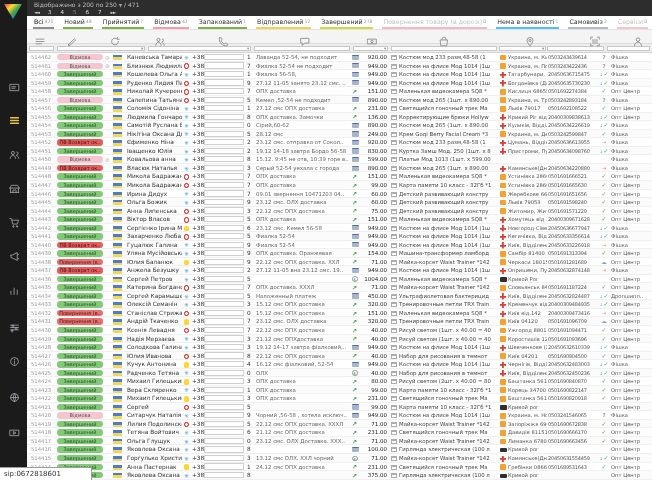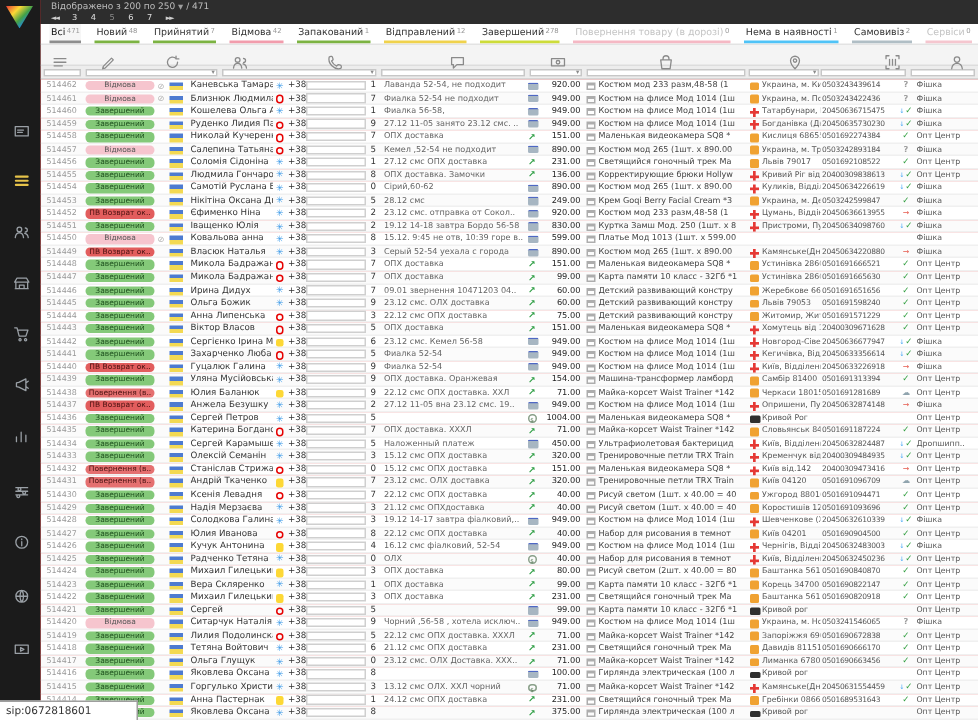--- a/index.html
+++ b/index.html
@@ -1,16 +1,16 @@
 <!DOCTYPE html>
 <html><head>
 <meta charset="utf-8">
 <style>
   html,body{margin:0;padding:0;background:#555;}
-  .screen{position:relative;width:652px;height:480px;background:#ef4444;overflow:hidden;
+  .screen{position:relative;width:652px;height:480px;background:#fef9c3;overflow:hidden;
     font-family:"DejaVu Sans","Liberation Sans",sans-serif;}
   
   .sidebar{position:absolute;left:0;top:0;width:27px;height:480px;background:#1b1b1b;z-index:4;}
   .logo{position:absolute;top:4px;left:4px;width:18px;height:15px;
     background:linear-gradient(135deg,#e53935 0%,#fdd835 30%,#43a047 55%,#1e88e5 75%,#8e24aa 100%);
     clip-path:polygon(0 0,100% 0,50% 100%);}
   .side-ic{position:absolute;left:7px;width:14px;height:14px;display:flex;align-items:center;justify-content:center;cursor:pointer;}
   
   .topbar{position:absolute;left:27px;top:0;width:625px;height:16px;background:#2d2d2d;color:#bdbdbd;z-index:2;}
   .showing{position:absolute;left:7px;top:0.5px;font-size:6px;white-space:nowrap;}

